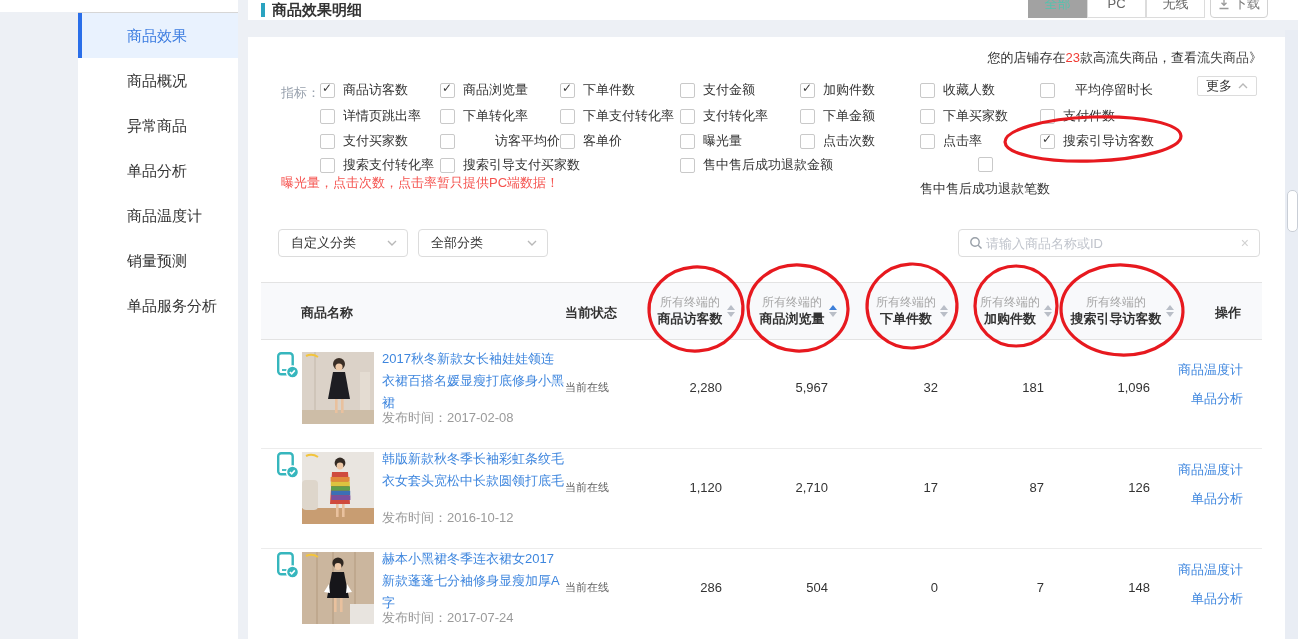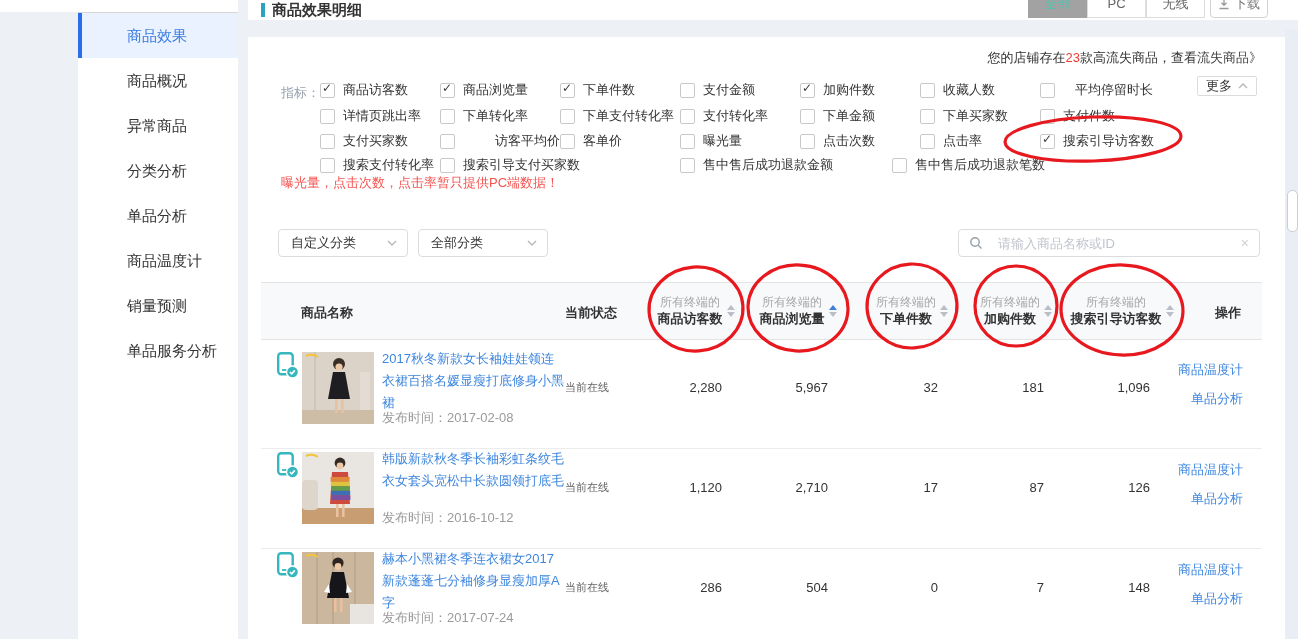--- a/index.html
+++ b/index.html
@@ -37,21 +37,21 @@
   .cb.checked::after{content:"\2713";position:absolute;left:1px;top:-3px;font-size:12px;font-weight:bold;color:#3c3c3c;}
   .more-btn{left:1197px;top:76px;width:60px;height:20px;box-sizing:border-box;border:1px solid #dcdcdc;
             border-radius:2px;background:#fff;font-size:13px;color:#333;display:flex;align-items:center;
             justify-content:center;gap:6px;cursor:pointer;}
   .pc-note{left:281px;top:174px;font-size:13px;color:#f5534f;}
   
   .dropdown{top:229px;width:130px;height:28px;box-sizing:border-box;border:1px solid #dcdcdc;border-radius:4px;
             background:#fff;font-size:13px;color:#333;display:flex;align-items:center;padding:0 10px 0 12px;
             justify-content:space-between;cursor:pointer;}
   .search{left:958px;top:229px;width:302px;height:28px;box-sizing:border-box;border:1px solid #dcdcdc;
-          border-radius:4px;background:#fff;display:flex;align-items:center;padding:0 10px;gap:13px;}
+          border-radius:4px;background:#fff;display:flex;align-items:center;padding:0 10px;gap:1px;}
   .search input{border:none;outline:none;flex:1;font-size:13px;color:#333;font-family:inherit;background:transparent;}
   .search input::placeholder{color:#c0c4cc;}
   .clear-x{color:#d0d0d0;font-size:14px;cursor:pointer;line-height:1;}
   
   .thead{left:261px;top:282px;width:1001px;height:58px;background:#f8f9fb;border-top:1px solid #e3e3e3;
          border-bottom:1px solid #e3e3e3;box-sizing:border-box;}
   .th-plain{position:absolute;top:21px;font-size:13px;font-weight:bold;color:#333;}
   .th-metric{position:absolute;top:11px;width:150px;display:flex;align-items:center;justify-content:center;gap:4px;cursor:pointer;}
   .th-metric .lines{text-align:center;}
   .th-metric .pre{font-size:12px;color:#a6a6a6;line-height:16px;}
@@ -81,21 +81,20 @@
   <div class="abs left-gray"></div>
   <div class="abs gap-gray"></div>
   <div class="abs band-gray"></div>
   <div class="abs right-gray"></div>
 
   <aside class="abs sidebar">
     <div class="menu">
       <div class="menu-item active">商品效果</div>
       <div class="menu-item">商品概况</div>
       <div class="menu-item">异常商品</div>
-      <div class="menu-item">分类分析</div>
       <div class="menu-item">单品分析</div>
       <div class="menu-item">商品温度计</div>
       <div class="menu-item">销量预测</div>
       <div class="menu-item">单品服务分析</div>
     </div>
   </aside>
 
   <div class="abs title-accent"></div>
   <div class="abs page-title">商品效果明细</div>
 
@@ -207,21 +206,21 @@
       <span>搜索支付转化率</span>
     </label>
   <label class="abs mi" style="left:440px;top:157px;">
       <span class="cb"></span>
       <span>搜索引导支付买家数</span>
     </label>
   <label class="abs mi" style="left:680px;top:157px;">
       <span class="cb"></span>
       <span>售中售后成功退款金额</span>
     </label>
-  <label class="abs mi" style="left:892px;top:157px;">
+  <label class="abs mi" style="left:920px;top:157px;flex-direction:column;">
       <span class="cb"></span>
       <span>售中售后成功退款笔数</span>
     </label>
 
   <div class="abs more-btn">
     <span>更多</span>
     <svg width="10" height="6" viewBox="0 0 10 6">
         <path d="M1,5 L5,1 L9,5" stroke="#b8b8b8" stroke-width="1.4" fill="none"></path>
       </svg>
   </div>

